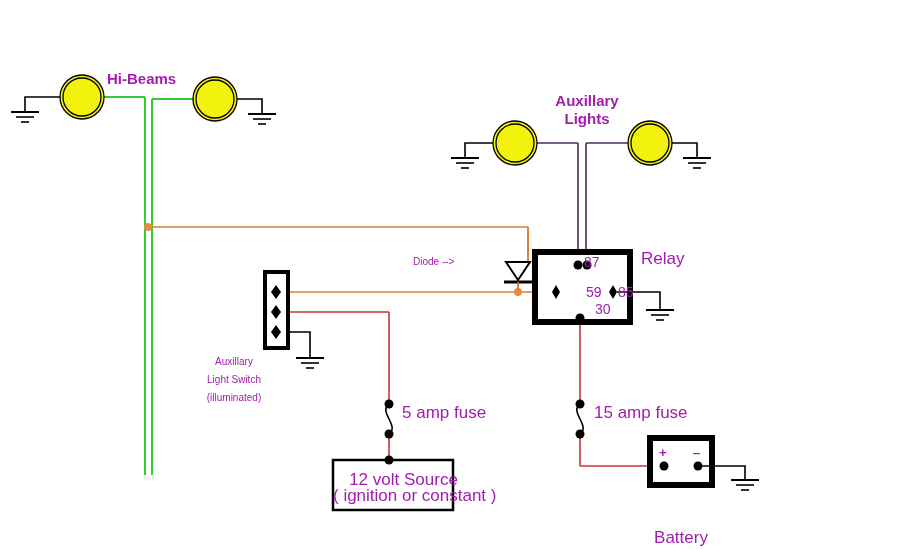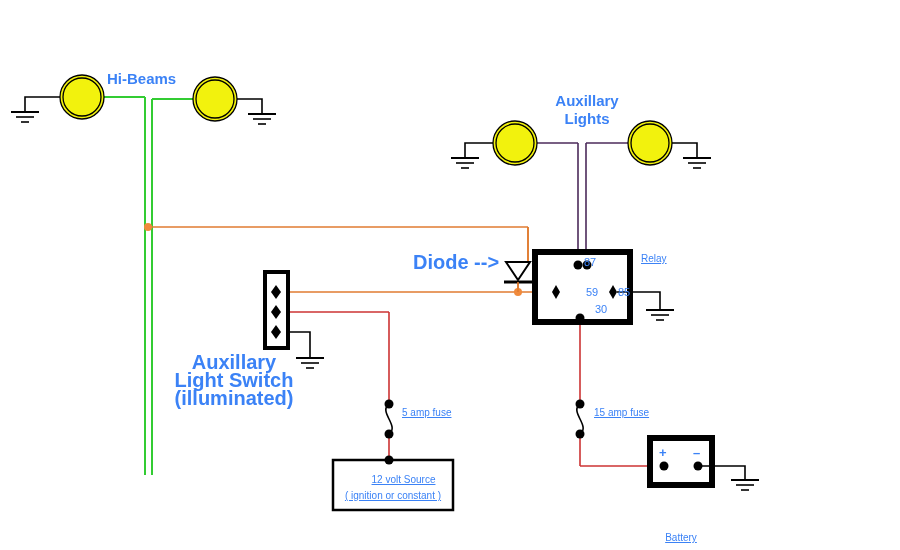--- a/index.html
+++ b/index.html
@@ -1,25 +1,25 @@
 <!DOCTYPE html>
 <html><head>
 <meta charset="utf-8">
 <title>Auxillary Lights Wiring Diagram</title>
 <style>
   html,body{margin:0;padding:0;background:#ffffff;}
   body{width:900px;height:550px;overflow:hidden;
        font-family:"Liberation Sans", sans-serif;}
   #stage{position:relative;width:900px;height:550px;background:#ffffff;}
   #wires{position:absolute;left:0;top:0;width:900px;height:550px;}
-  .lbl{position:absolute;white-space:pre;color:#3b82f6;}
+  .lbl{position:absolute;white-space:pre;color:#a21caf;}
   .lbl-title{font-weight:bold;font-size:15px;line-height:17px;}
-  .lbl-strong{font-weight:bold;font-size:20px;line-height:16px;}
-  .lbl-small{font-size:10px;line-height:13px;text-decoration:underline;}
-  .lbl-term{font-size:11px;line-height:12px;padding-left:24px;}
+  .lbl-strong{font-weight:normal;font-size:10px;line-height:16px;}
+  .lbl-small{font-size:17px;line-height:13px;}
+  .lbl-term{font-size:14px;line-height:12px;padding-left:24px;}
   .lbl-sign{font-size:13px;line-height:13px;font-weight:bold;}
   .ctr{text-align:center;}
 </style>
 </head>
 <body>
 
 <div id="stage">
 
   <svg id="wires" viewBox="0 0 900 550">
 

